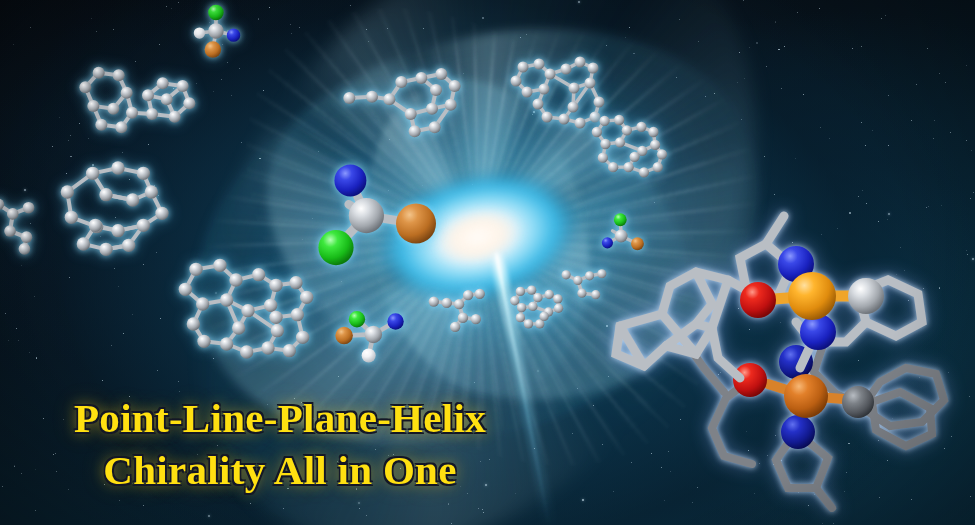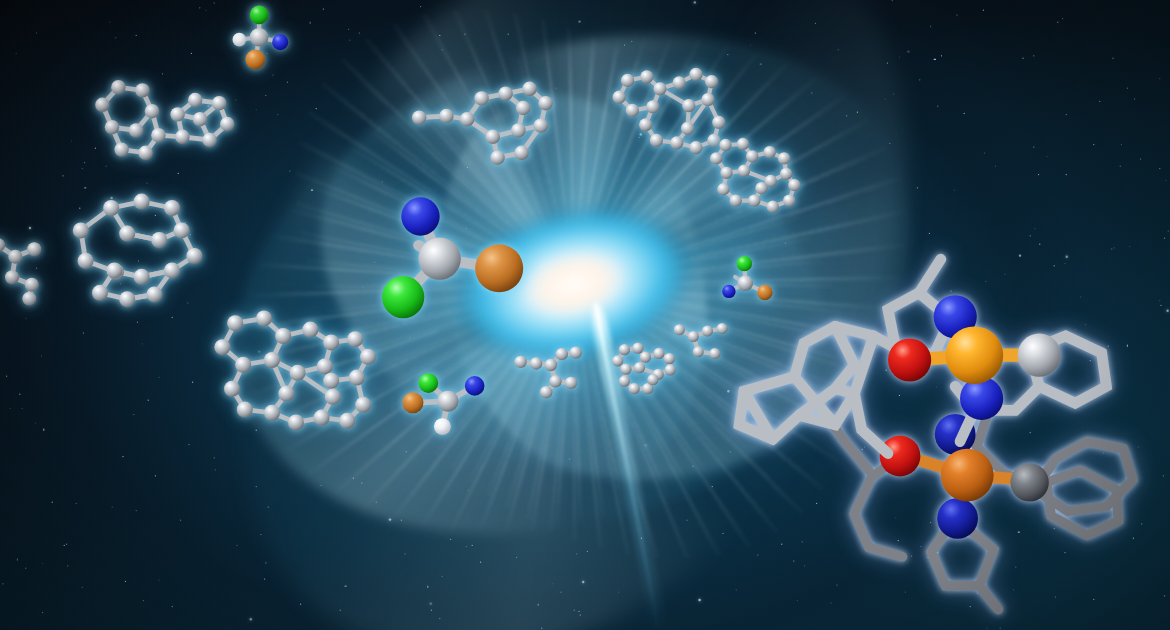--- a/index.html
+++ b/index.html
@@ -975,15 +975,17 @@
         <circle cx="218" cy="136" r="18" class="atom-n"></circle>
         <circle cx="266" cy="100" r="18" class="atom-c"></circle>
         <circle cx="212" cy="100" r="24" class="atom-m1"></circle>
       </g>
     </svg>
   </div>
 
   <div class="vignette"></div>
 
   <div class="title-block">
+    <div class="title-line l1">Point-Line-Plane-Helix</div>
+    <div class="title-line l2">Chirality All in One</div>
   </div>
 
 </div>
 
 </body></html>

